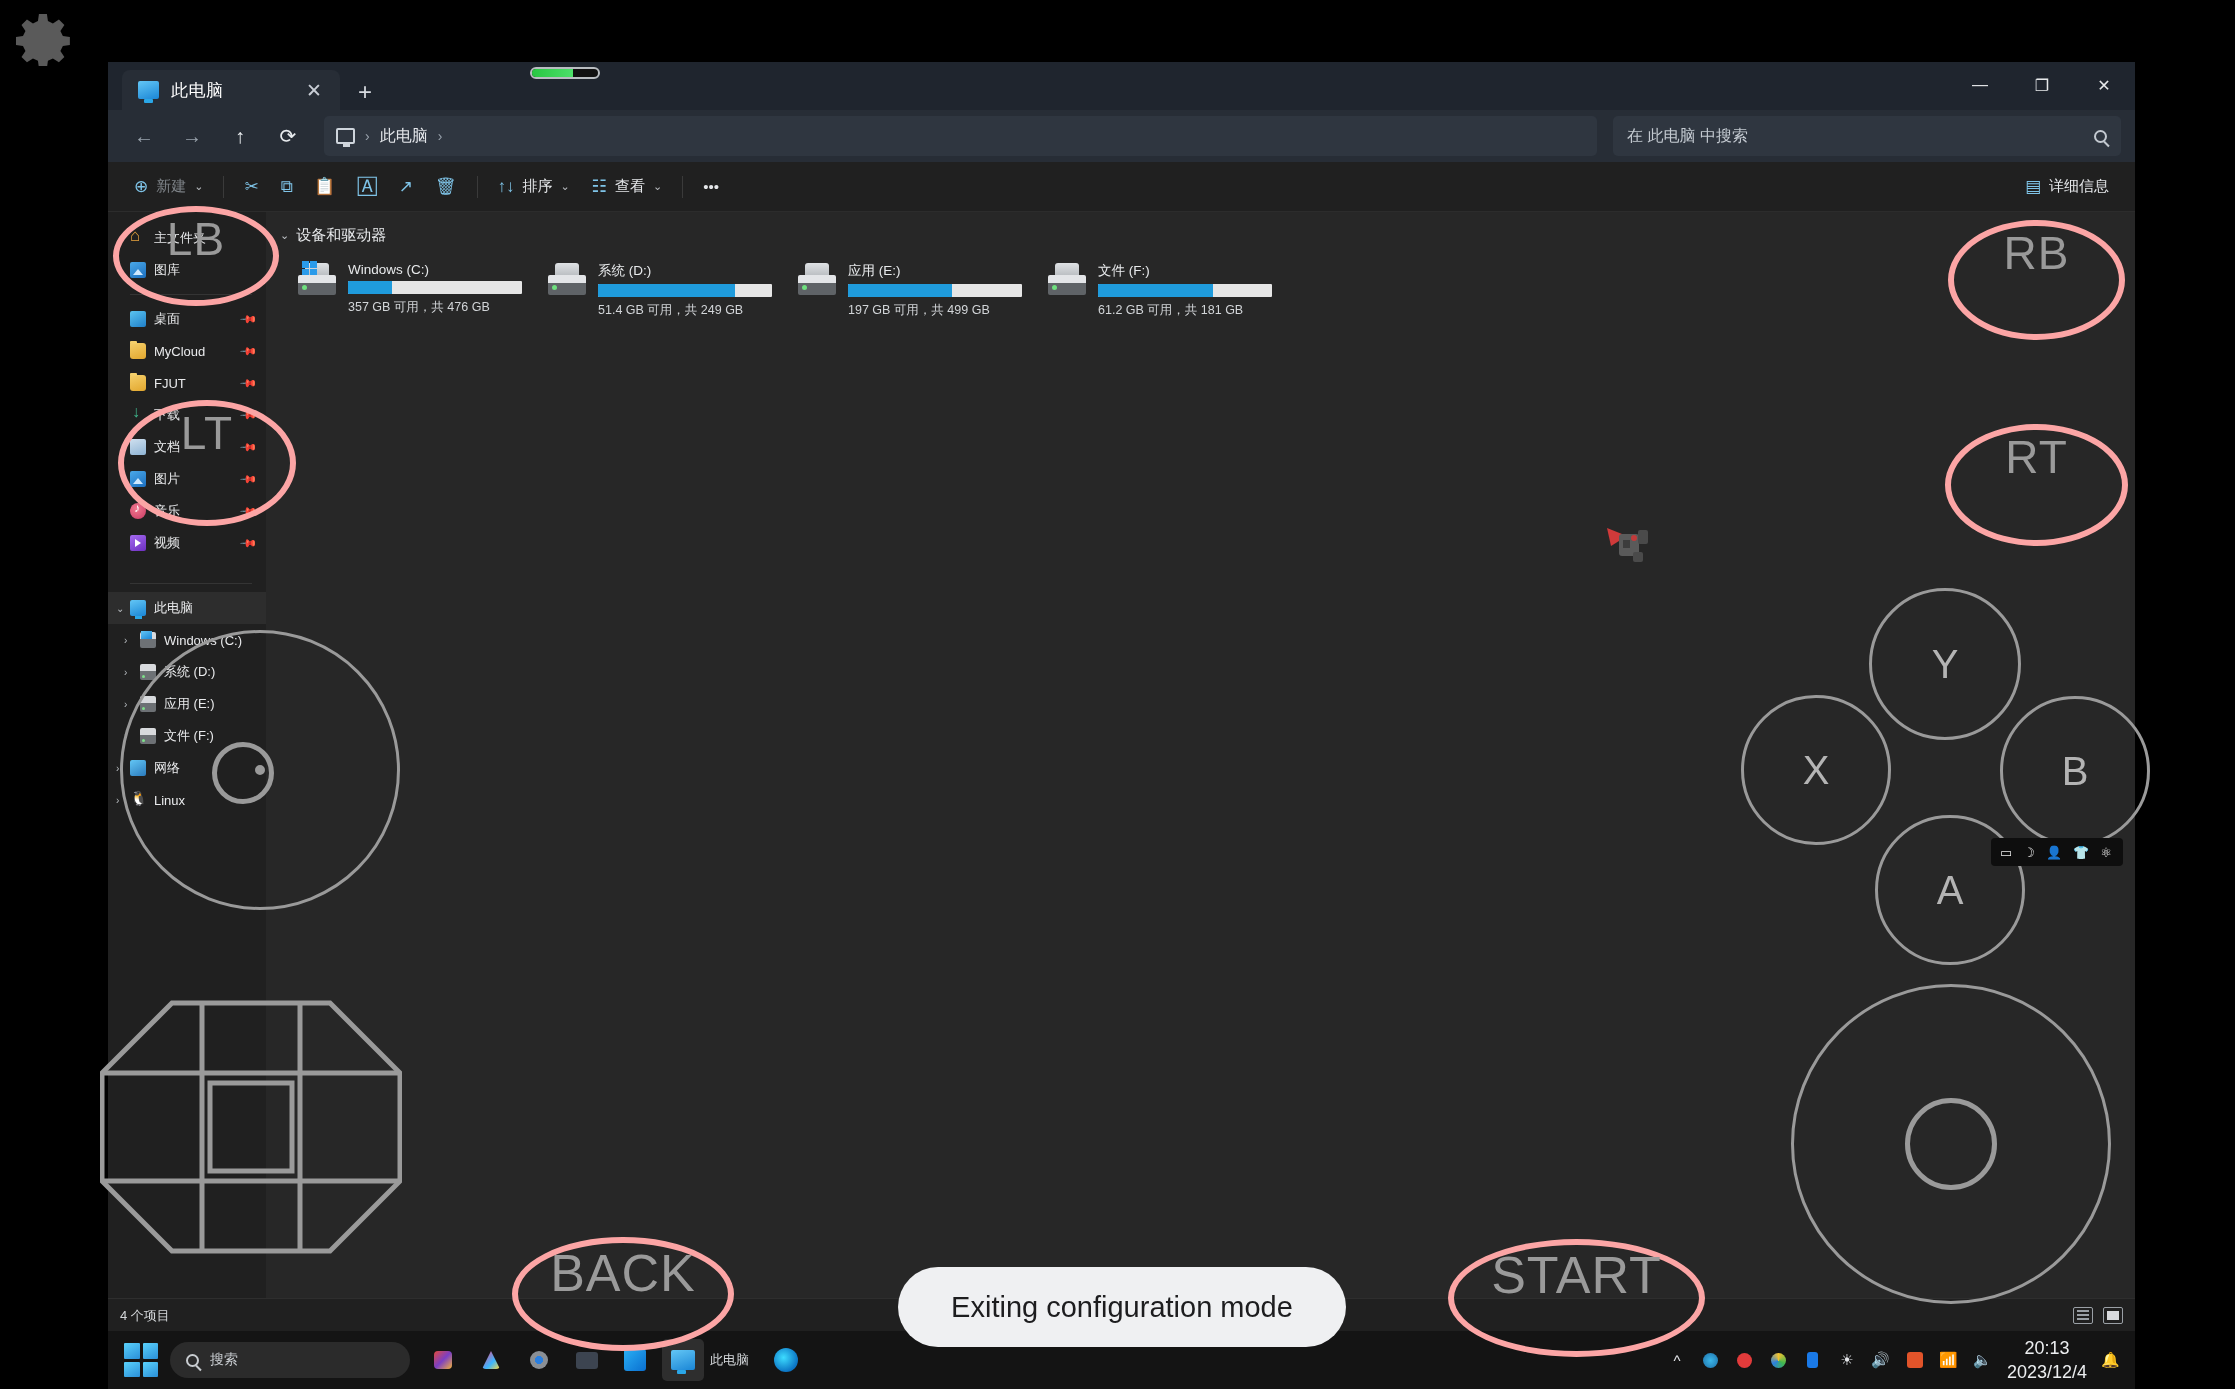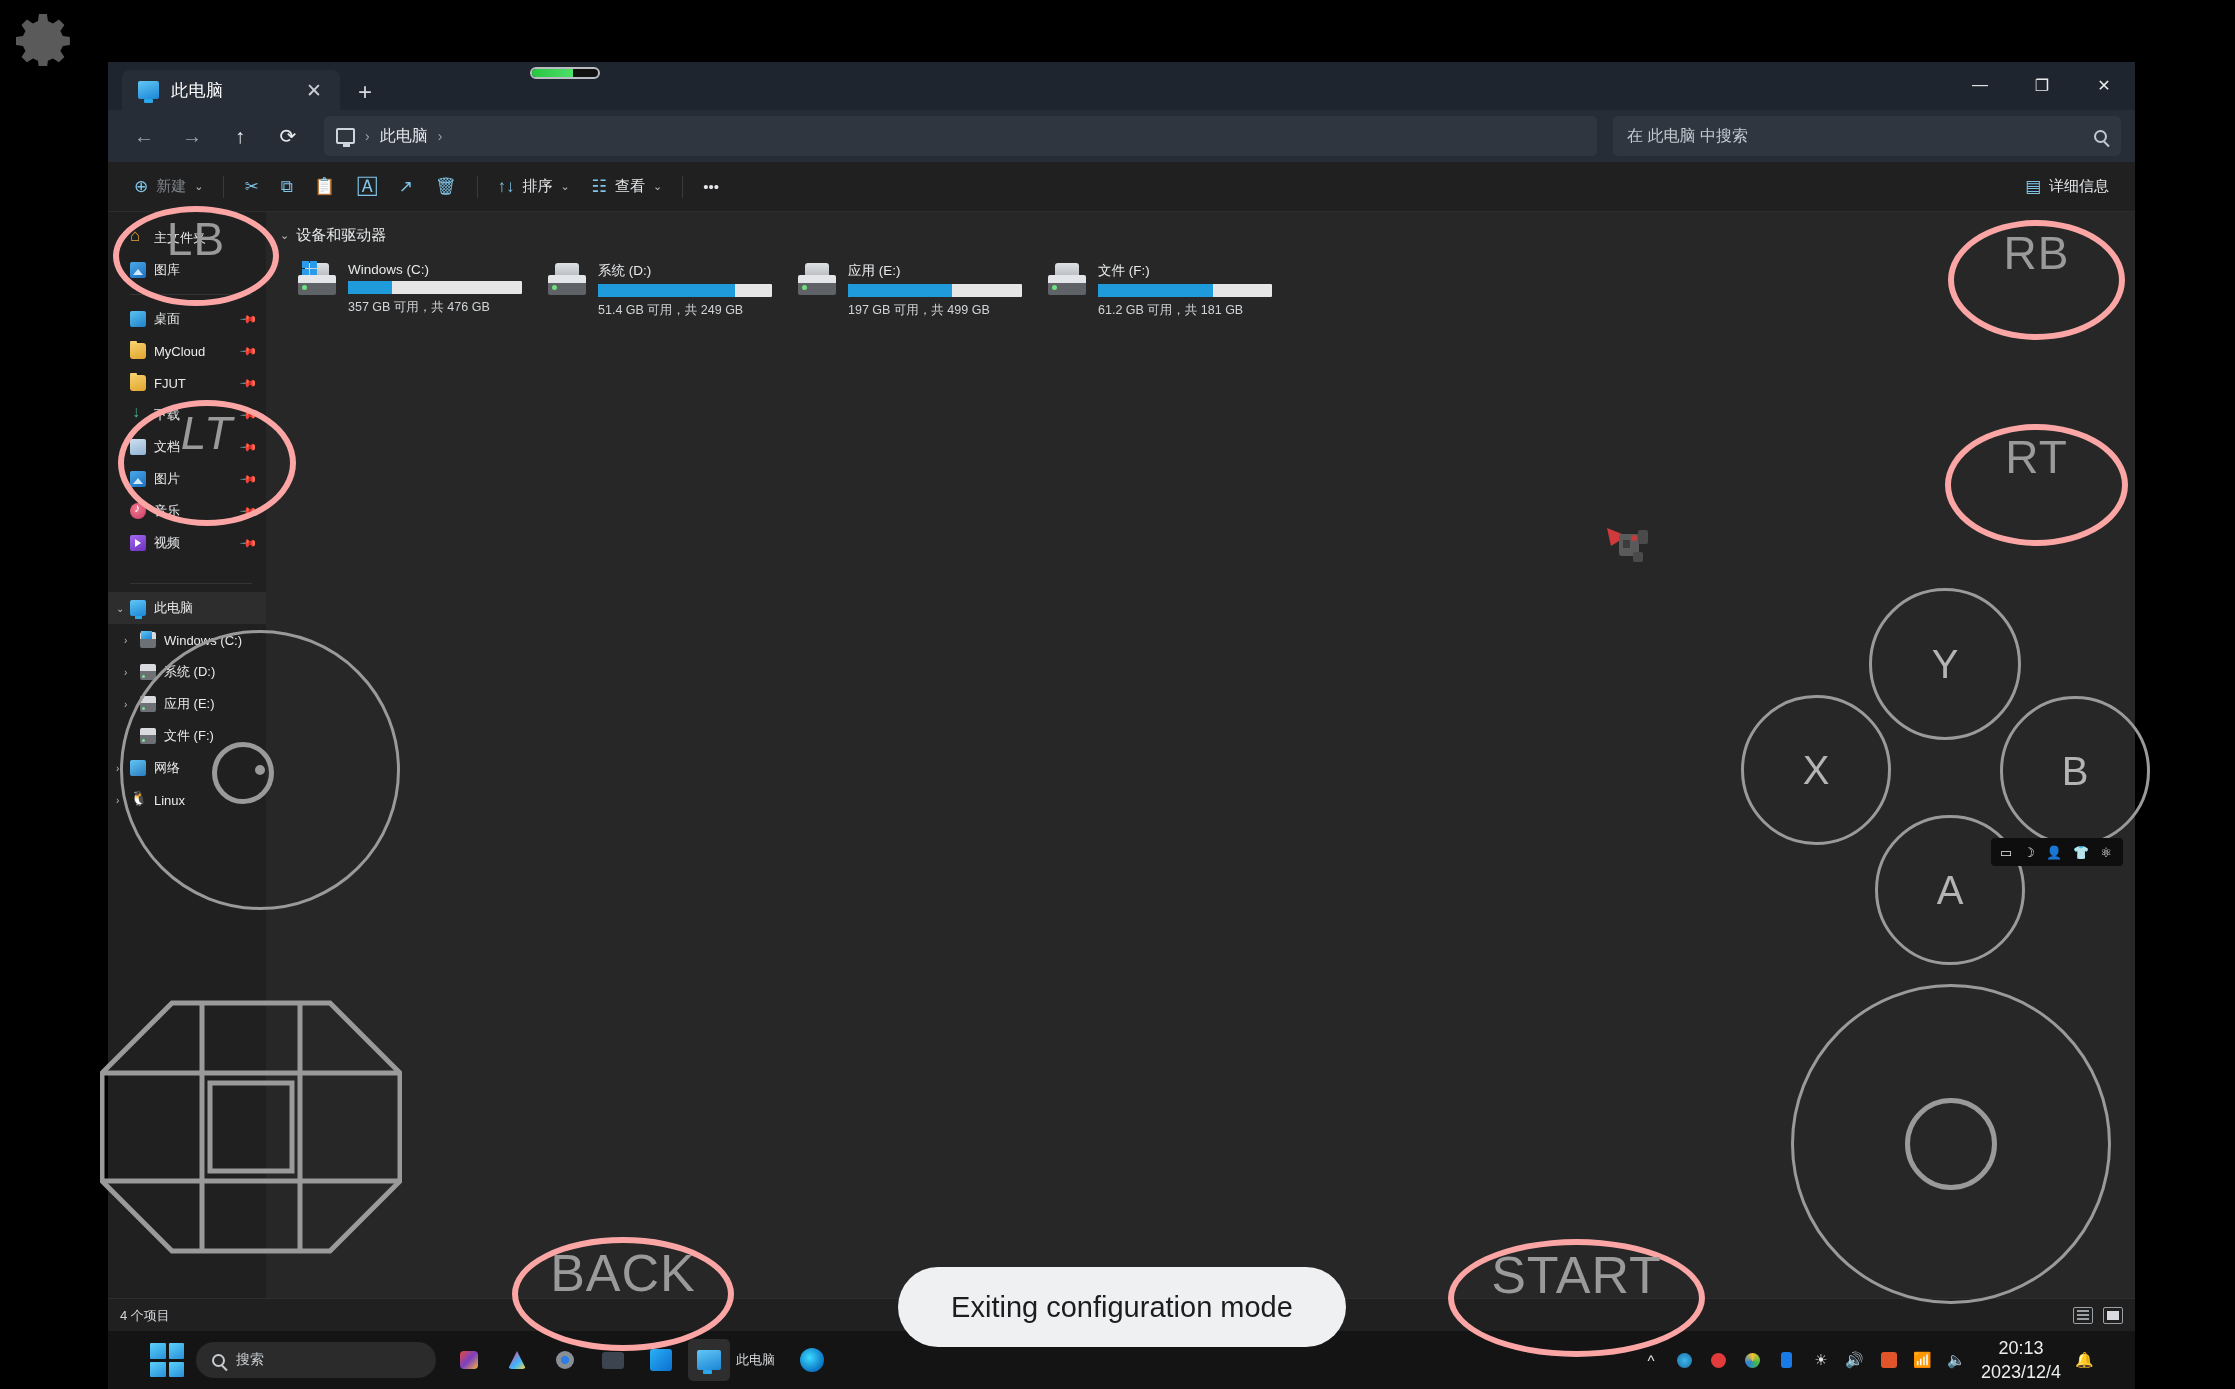--- a/index.html
+++ b/index.html
@@ -130,21 +130,21 @@
   .statusbar { height: 34px; background: #202020; border-top: 1px solid #2e2e2e; display: flex; align-items: center;
                padding: 0 12px; color: #d4d7da; font-size: 13px; flex: none; text-align: right; }
   .statusbar .views { margin-left: auto; display: flex; gap: 10px; align-items: center; }
   .vw { width: 20px; height: 17px; border: 1.5px solid #9aa0a6; border-radius: 2px; position: relative; }
   .vw.list::after { content:""; position:absolute; left:3px; top:2px; right:3px; bottom:2px;
                     background: repeating-linear-gradient(180deg,#9aa0a6 0 2px,transparent 2px 4px); }
   .vw.tile::after { content:""; position:absolute; left:3px; top:3px; right:3px; bottom:3px; background:#d8dadd; }
 
   
   .taskbar { position: absolute; left: 108px; bottom: 0px; width: 2027px; height: 58px; background: #141414;
-             display: flex; align-items: center; padding: 0 28px; justify-content: center; }
+             display: flex; align-items: center; padding: 0 2px; justify-content: center; }
   .tb-start { width: 34px; height: 34px; display:grid; grid-template-columns:1fr 1fr; grid-template-rows:1fr 1fr; gap:3px; margin: 0 12px 0 14px; }
   .tb-start i { background: linear-gradient(150deg,#5ad1fb,#2a8fd8); border-radius:1px; }
   .tb-search { width: 240px; height: 36px; background: #2b2b2b; border-radius: 18px; display:flex; align-items:center;
                gap: 11px; padding: 0 16px; color: #c8ccd0; font-size: 14px; }
   .tb-apps { display: flex; align-items: center; gap: 6px; margin-left: 12px; }
   .tb-app { width: 42px; height: 42px; border-radius: 5px; display:flex; align-items:center; justify-content:center; position: relative; }
   .tb-app.active { background: #2e2e2e; }
   .tb-label { color: #d5d8db; font-size: 13px; padding-right: 10px; }
   .tb-tray { margin-left: auto; display: flex; align-items: center; gap: 14px; padding-right: 12px; }
   .tray-ic { width: 20px; height: 20px; display:flex; align-items:center; justify-content:center; color:#e4e6e9; font-size: 15px; }
@@ -511,21 +511,21 @@
   </div>
 
   <div class="greenbar">
       <i style="width:62%"></i>
     </div>
 
   <div class="ov ov-ellipse" style="left:113px;top:206px;width:166px;height:100px;">
     <span class="ov-txt">LB</span>
   </div>
 
-  <div class="ov ov-ellipse" style="left:118px;top:400px;width:178px;height:126px;font-style:italic;">
+  <div class="ov ov-ellipse" style="left:118px;top:400px;width:178px;height:126px;">
     <span class="ov-txt">LT</span>
   </div>
 
   <div class="ov ov-ellipse" style="left:1948px;top:220px;width:177px;height:120px;">
     <span class="ov-txt">RB</span>
   </div>
 
   <div class="ov ov-ellipse" style="left:1945px;top:424px;width:183px;height:122px;">
     <span class="ov-txt">RT</span>
   </div>

